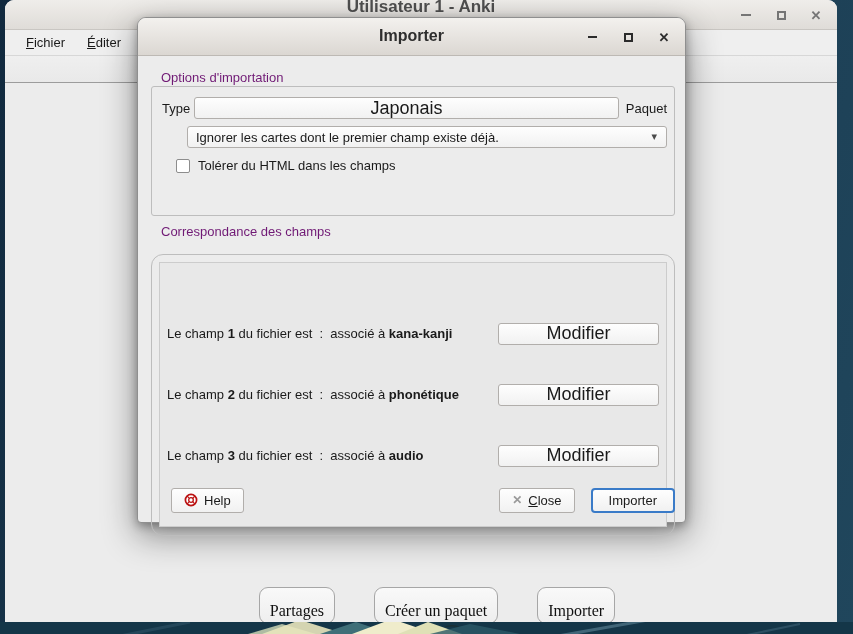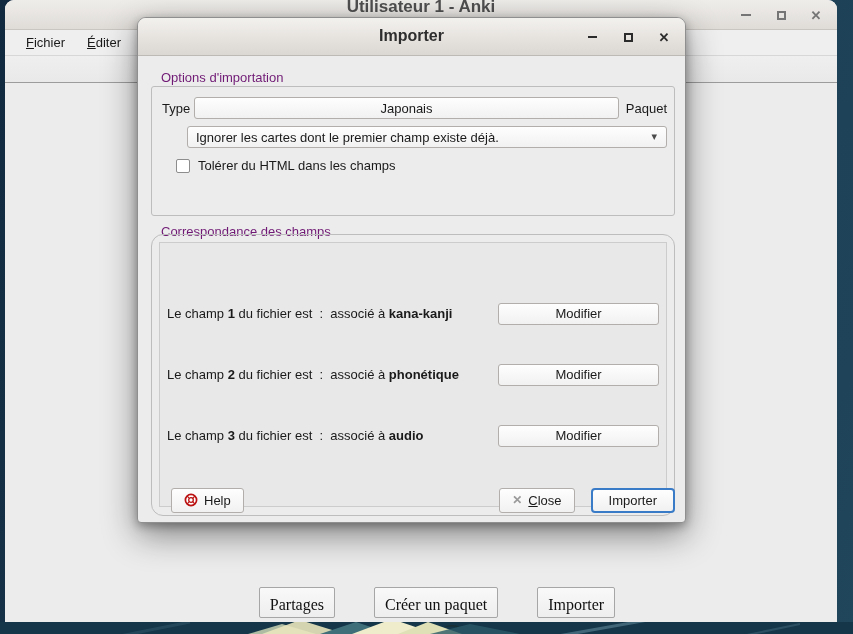--- a/index.html
+++ b/index.html
@@ -28,21 +28,21 @@
   .mnemonic { display:inline-block; }
   .mnemonic::first-letter { text-decoration:underline; }
 
   .toolbar-strip { height:27px; background:linear-gradient(#efefef,#e9e9e9);
                    border-bottom:1px solid #9c9c9c; }
 
   .bottom-buttons { position:absolute; left:0; right:0; top:587px;
                     display:flex; justify-content:center; gap:7px; }
   .web-btn { font-family:"Liberation Serif", serif; font-size:16px; color:#111;
              background:linear-gradient(#f9f9f9,#eeeeee); border:1px solid #a6a6a6;
-             border-radius:2px; padding:8px 10px 3px; cursor:pointer;margin-left:32px; }
+             border-radius:9px; padding:14px 10px 3px; cursor:pointer;margin-left:32px; }
 
   
   .bottom-band { position:absolute; left:0; bottom:0; width:853px; height:12px;
                  background:#143648; z-index:3; }
   .bottom-band svg { display:block; width:853px; height:12px; }
 
   
   .dialog { position:absolute; left:137px; top:17px; width:549px; height:506px;
             background:#ececec; border:1px solid #8f8f8f;
             border-radius:9px 9px 4px 4px;
@@ -61,29 +61,29 @@
   .dwc .box { width:9px; height:9px; border:2px solid #2b2b2b; }
   .dwc.xglyph { font-size:13px; font-weight:bold; }
 
   .grp-label { position:absolute; left:23px; font-size:13px; color:#701a75; }
   .grp-label.opts { top:52px; }
   .grp-label.map  { top:206px; }
 
   .groupbox { position:absolute; left:13px; width:524px; border:1px solid #bdbdbd;
               border-radius:3px; background:transparent; }
   .group-options { top:68px; height:130px; padding:10px 7px 9px; }
-  .group-mapping { top:216px; height:282px;border-radius:12px; }
+  .group-mapping { top:236px; height:282px;border-radius:12px; }
 
   .opt-rows { display:flex; flex-direction:column; gap:7px; }
   .opt-row1 { display:flex; align-items:center; gap:4px; }
   .lbl { font-size:13px; color:#1a1a1a; white-space:pre; }
   .lbl.type { margin-left:3px; margin-right:0; }
   .lbl.deck { margin-left:3px; }
 
-  .qbtn { font-size:13px; color:#1a1a1a; height:22px;
+  .qbtn { font-size:18px; color:#1a1a1a; height:22px;
           background:linear-gradient(#fefefe,#f1f1f1);
           border:1px solid #b1aeab; border-radius:3px; cursor:pointer;
           display:flex; align-items:center; justify-content:center; white-space:pre; }
   .qbtn.grow { flex:1; }
   .qbtn.wide { width:100%; }
 
   .combo { position:relative; height:22px; background:linear-gradient(#fefefe,#f1f1f1);
            border:1px solid #b1aeab; border-radius:3px; cursor:pointer;
            display:flex; align-items:center; padding:0 22px 0 8px;
            font-size:13px; color:#1a1a1a;margin-left:28px; }

